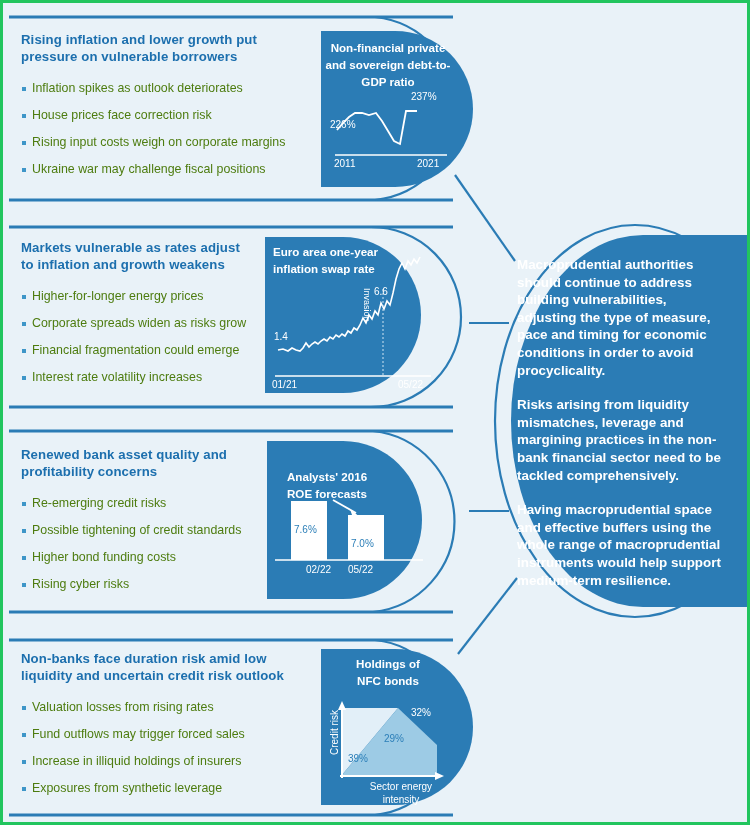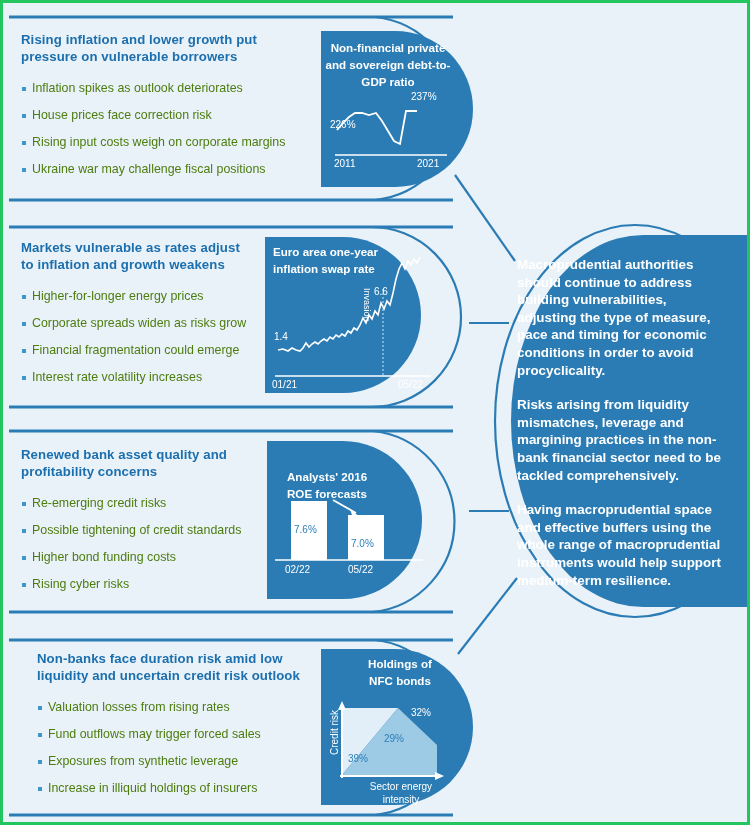--- a/index.html
+++ b/index.html
@@ -218,35 +218,35 @@
       <li>Rising cyber risks</li>
     </ul>
   </div>
 
   <div class="viz" style="left:284px; top:465px; width:150px;">
     <div class="viz-title left">Analysts' 2016
 ROE forecasts</div>
   </div>
   <div class="lbl md" style="left:291px; top:521px;">7.6%</div>
   <div class="lbl md" style="left:348px; top:535px;">7.0%</div>
-  <div class="lbl" style="left:282px; top:561px;">02/22</div>
+  <div class="lbl" style="left:303px; top:561px;">02/22</div>
   <div class="lbl" style="left:345px; top:561px;">05/22</div>
 
-  <div class="panel" style="left:18px; top:647px; width:300px;margin-left:16px;">
+  <div class="panel" style="left:18px; top:647px; width:300px;">
     <div class="panel-title">Non-banks face duration risk amid low
 liquidity and uncertain credit risk outlook</div>
     <ul class="bullets" style="margin-top:16px;">
       <li>Valuation losses from rising rates</li>
       <li>Fund outflows may trigger forced sales</li>
+      <li>Increase in illiquid holdings of insurers</li>
       <li>Exposures from synthetic leverage</li>
-      <li>Increase in illiquid holdings of insurers</li>
-    </ul>
-  </div>
-
-  <div class="viz" style="left:342px; top:652px; width:110px;">
+    </ul>
+  </div>
+
+  <div class="viz" style="left:330px; top:652px; width:110px;">
     <div class="viz-title center">Holdings of
 NFC bonds</div>
   </div>
   <div class="lbl" style="left:408px; top:704px;">32%</div>
   <div class="lbl md" style="left:381px; top:730px;">29%</div>
   <div class="lbl md" style="left:345px; top:750px;">39%</div>
   <div class="lbl" style="left:326px; top:707px; writing-mode:vertical-rl; transform:rotate(180deg); font-size:10px;">Credit risk</div>
   <div class="lbl" style="left:352px; top:777px; width:92px; text-align:center; white-space:normal; line-height:13px;">Sector energy intensity</div>
 
   <div class="bubble-text" style="left:514px; top:253px; width:206px;">

